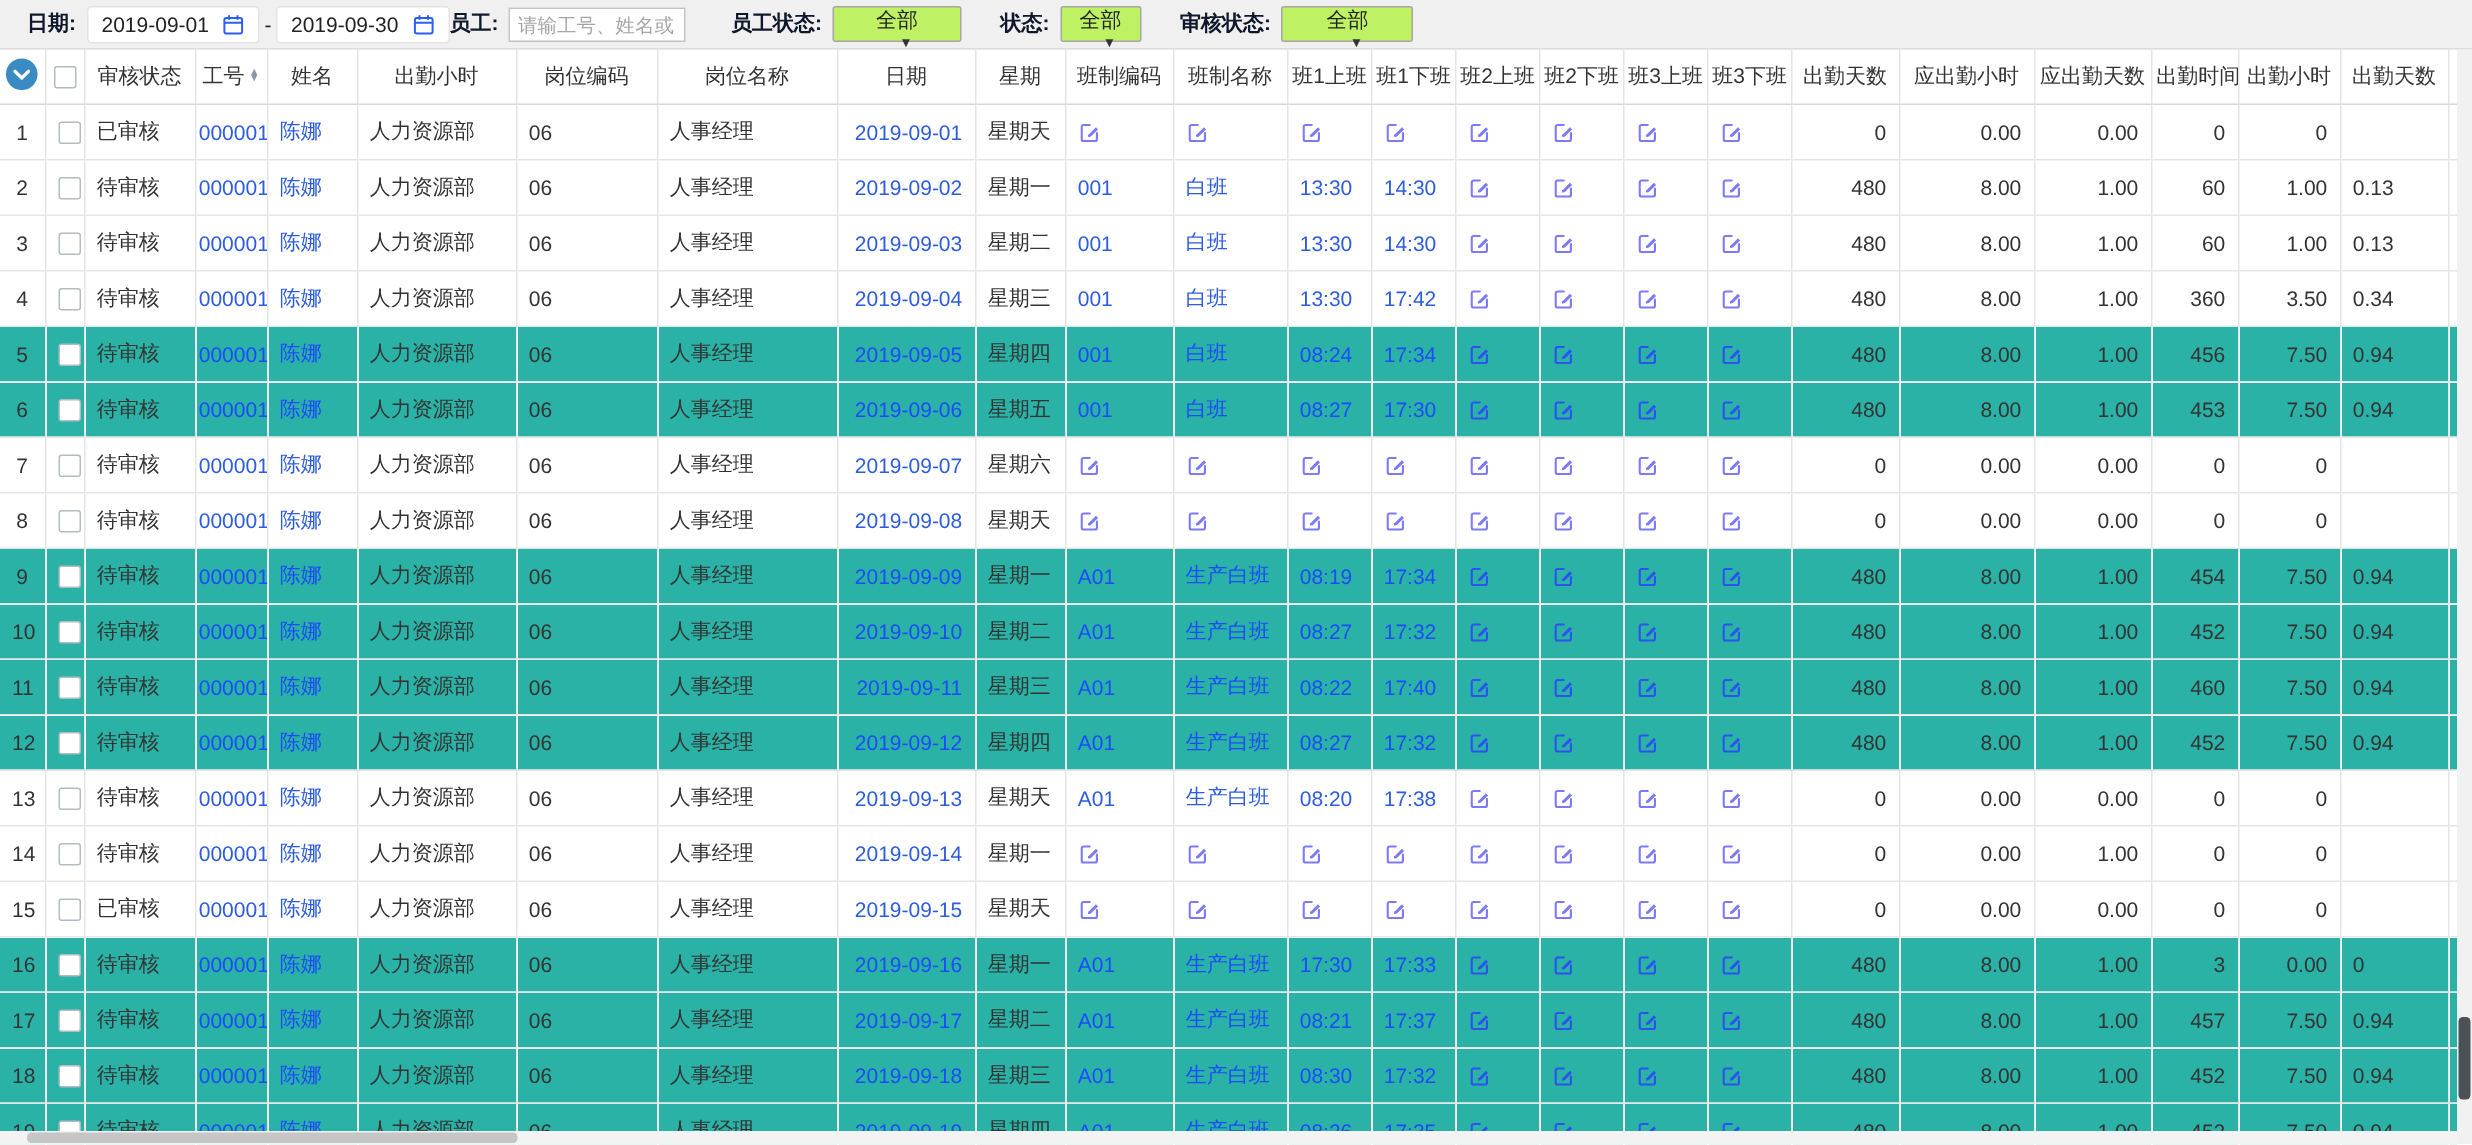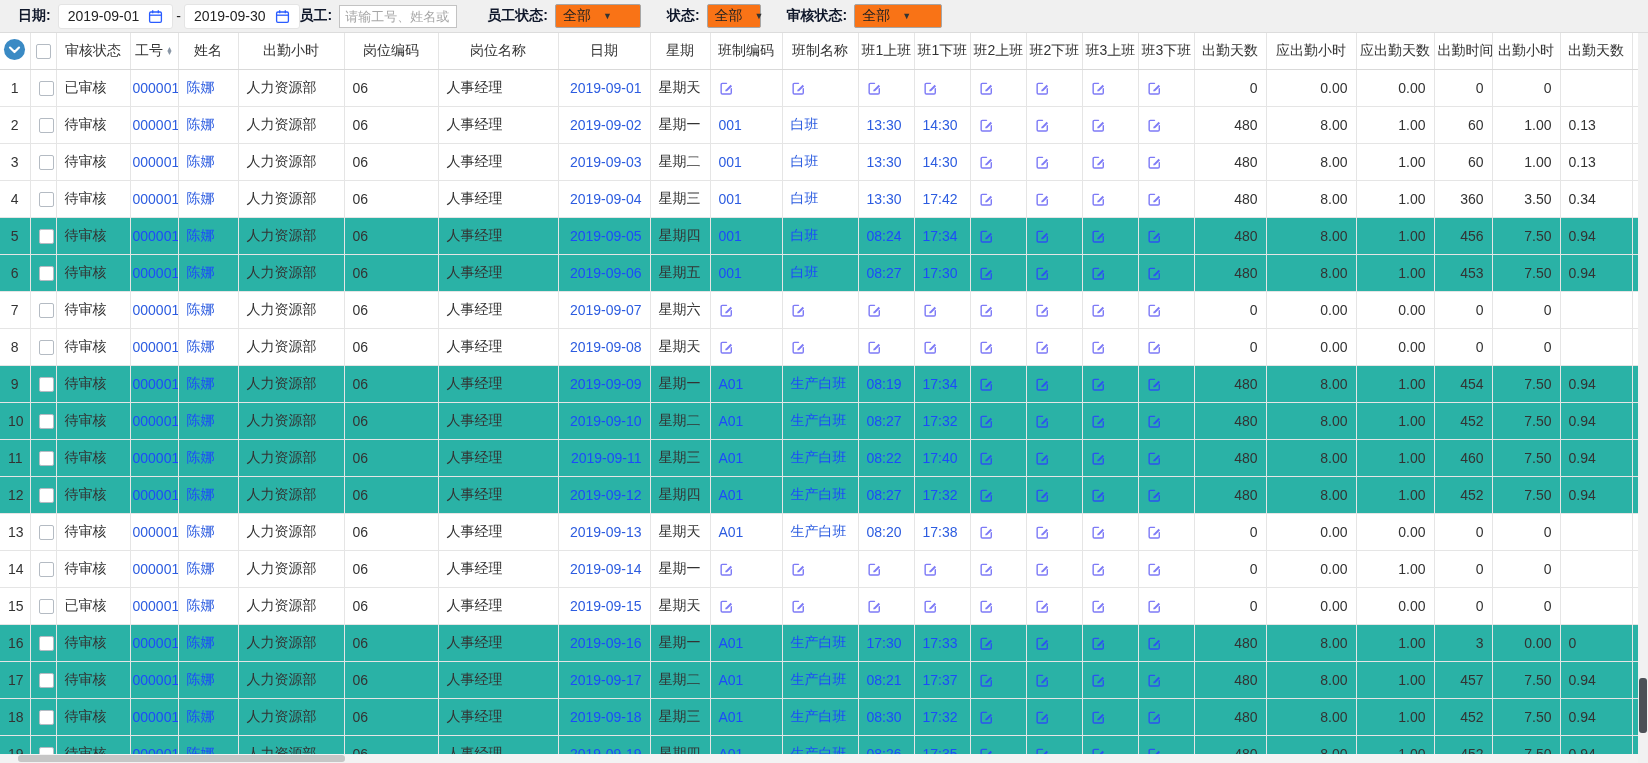--- a/index.html
+++ b/index.html
@@ -19,23 +19,23 @@
     display:inline-flex; align-items:center; padding:0 9px; gap:9px; color:#222;
   }
   .dash { margin:0 3px; color:#222; }
   .emp-input {
     width:118px; height:23px; border:1px solid #c3c3c3; background:#fff;
     font-size:13px; padding:0 5px; color:#333;
     font-family:"Liberation Sans","DejaVu Sans",sans-serif;
   }
   .emp-input::placeholder { color:#a6a6a6; }
   .sel {
-    background:#f97316; border:1px solid #a6a6a6; border-radius:2px; height:24px;
-    display:inline-flex; align-items:center; 
-    padding:0 7px; color:#222; cursor:default;
+    background:#bef264; border:1px solid #a6a6a6; border-radius:2px; height:24px;
+    display:inline-flex; align-items:center; justify-content:space-between;
+    padding:0 7px; color:#222; cursor:default;flex-direction:column;
   }
   .sel .caret { font-size:9px; color:#333; margin-left:12px; }
   .cal-icon svg { display:block; }
   
   .table-wrap { position:relative; width:1648px; height:730px; overflow:hidden; }
   table.grid { border-collapse:collapse; table-layout:fixed; width:1638px; }
   table.grid th {
     font-weight:normal; text-align:center; height:36px; background:#fff;
     border-right:1px solid #e5e5e5; border-bottom:1px solid #d9d9d9;
     padding:0 3px; color:#333; white-space:nowrap; overflow:hidden;

